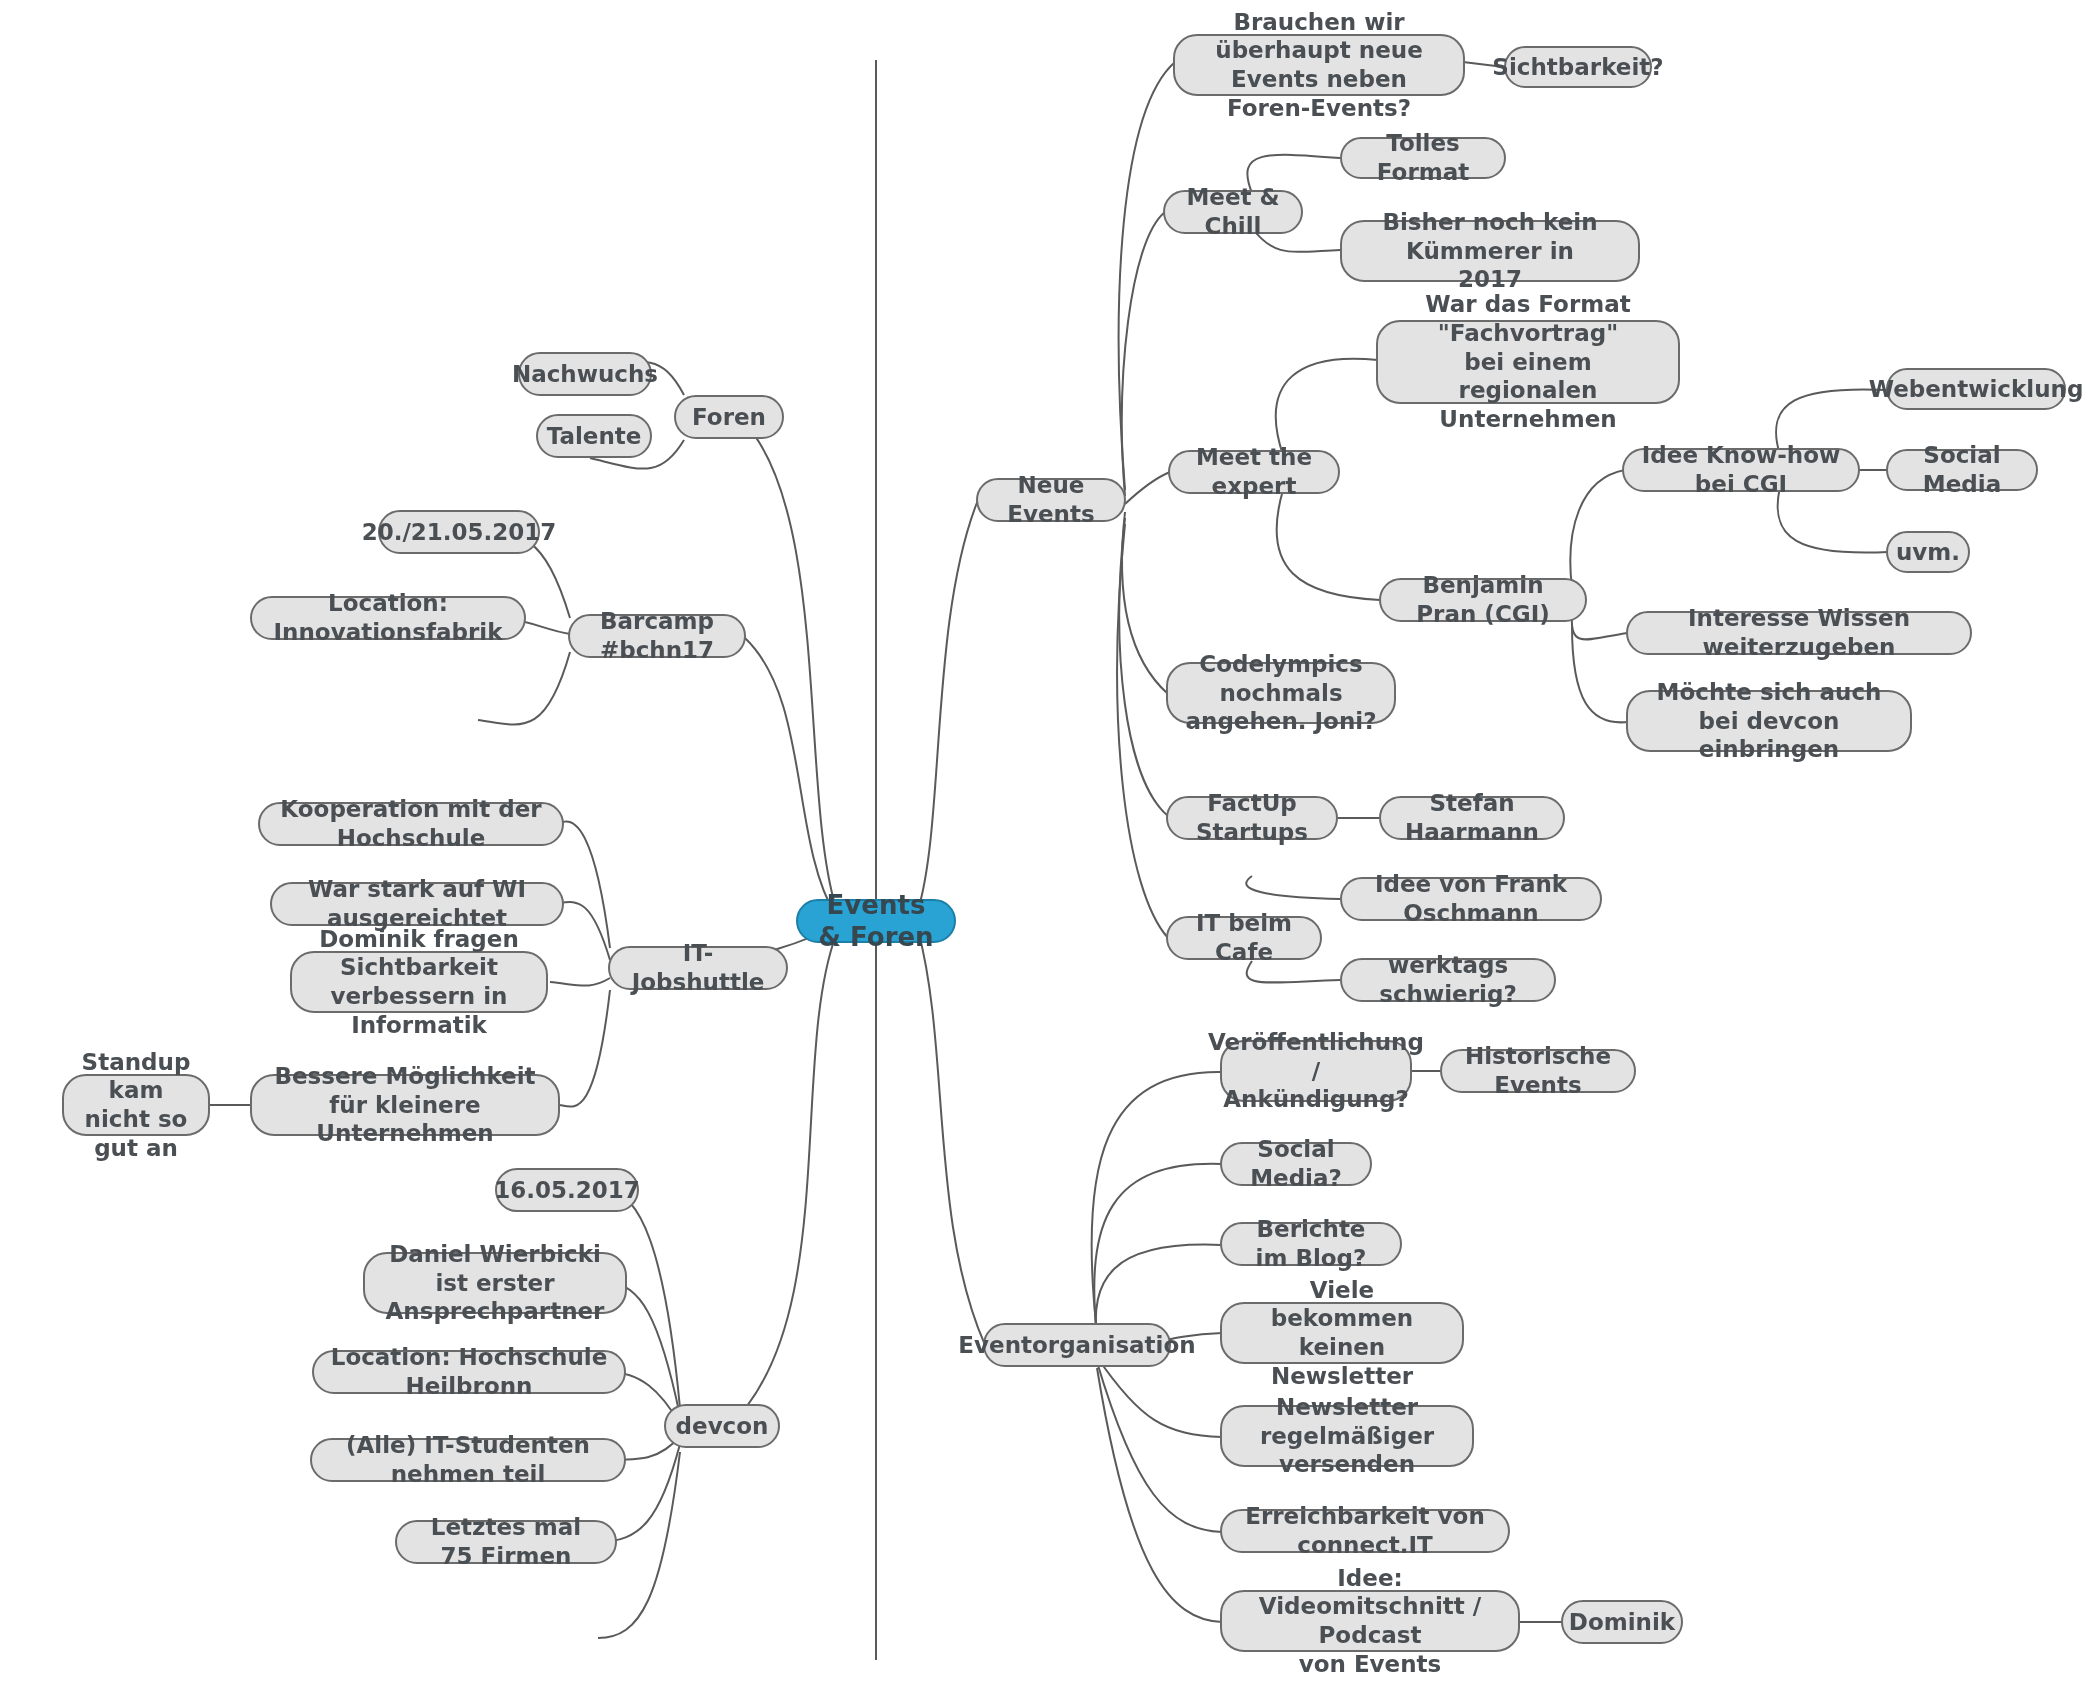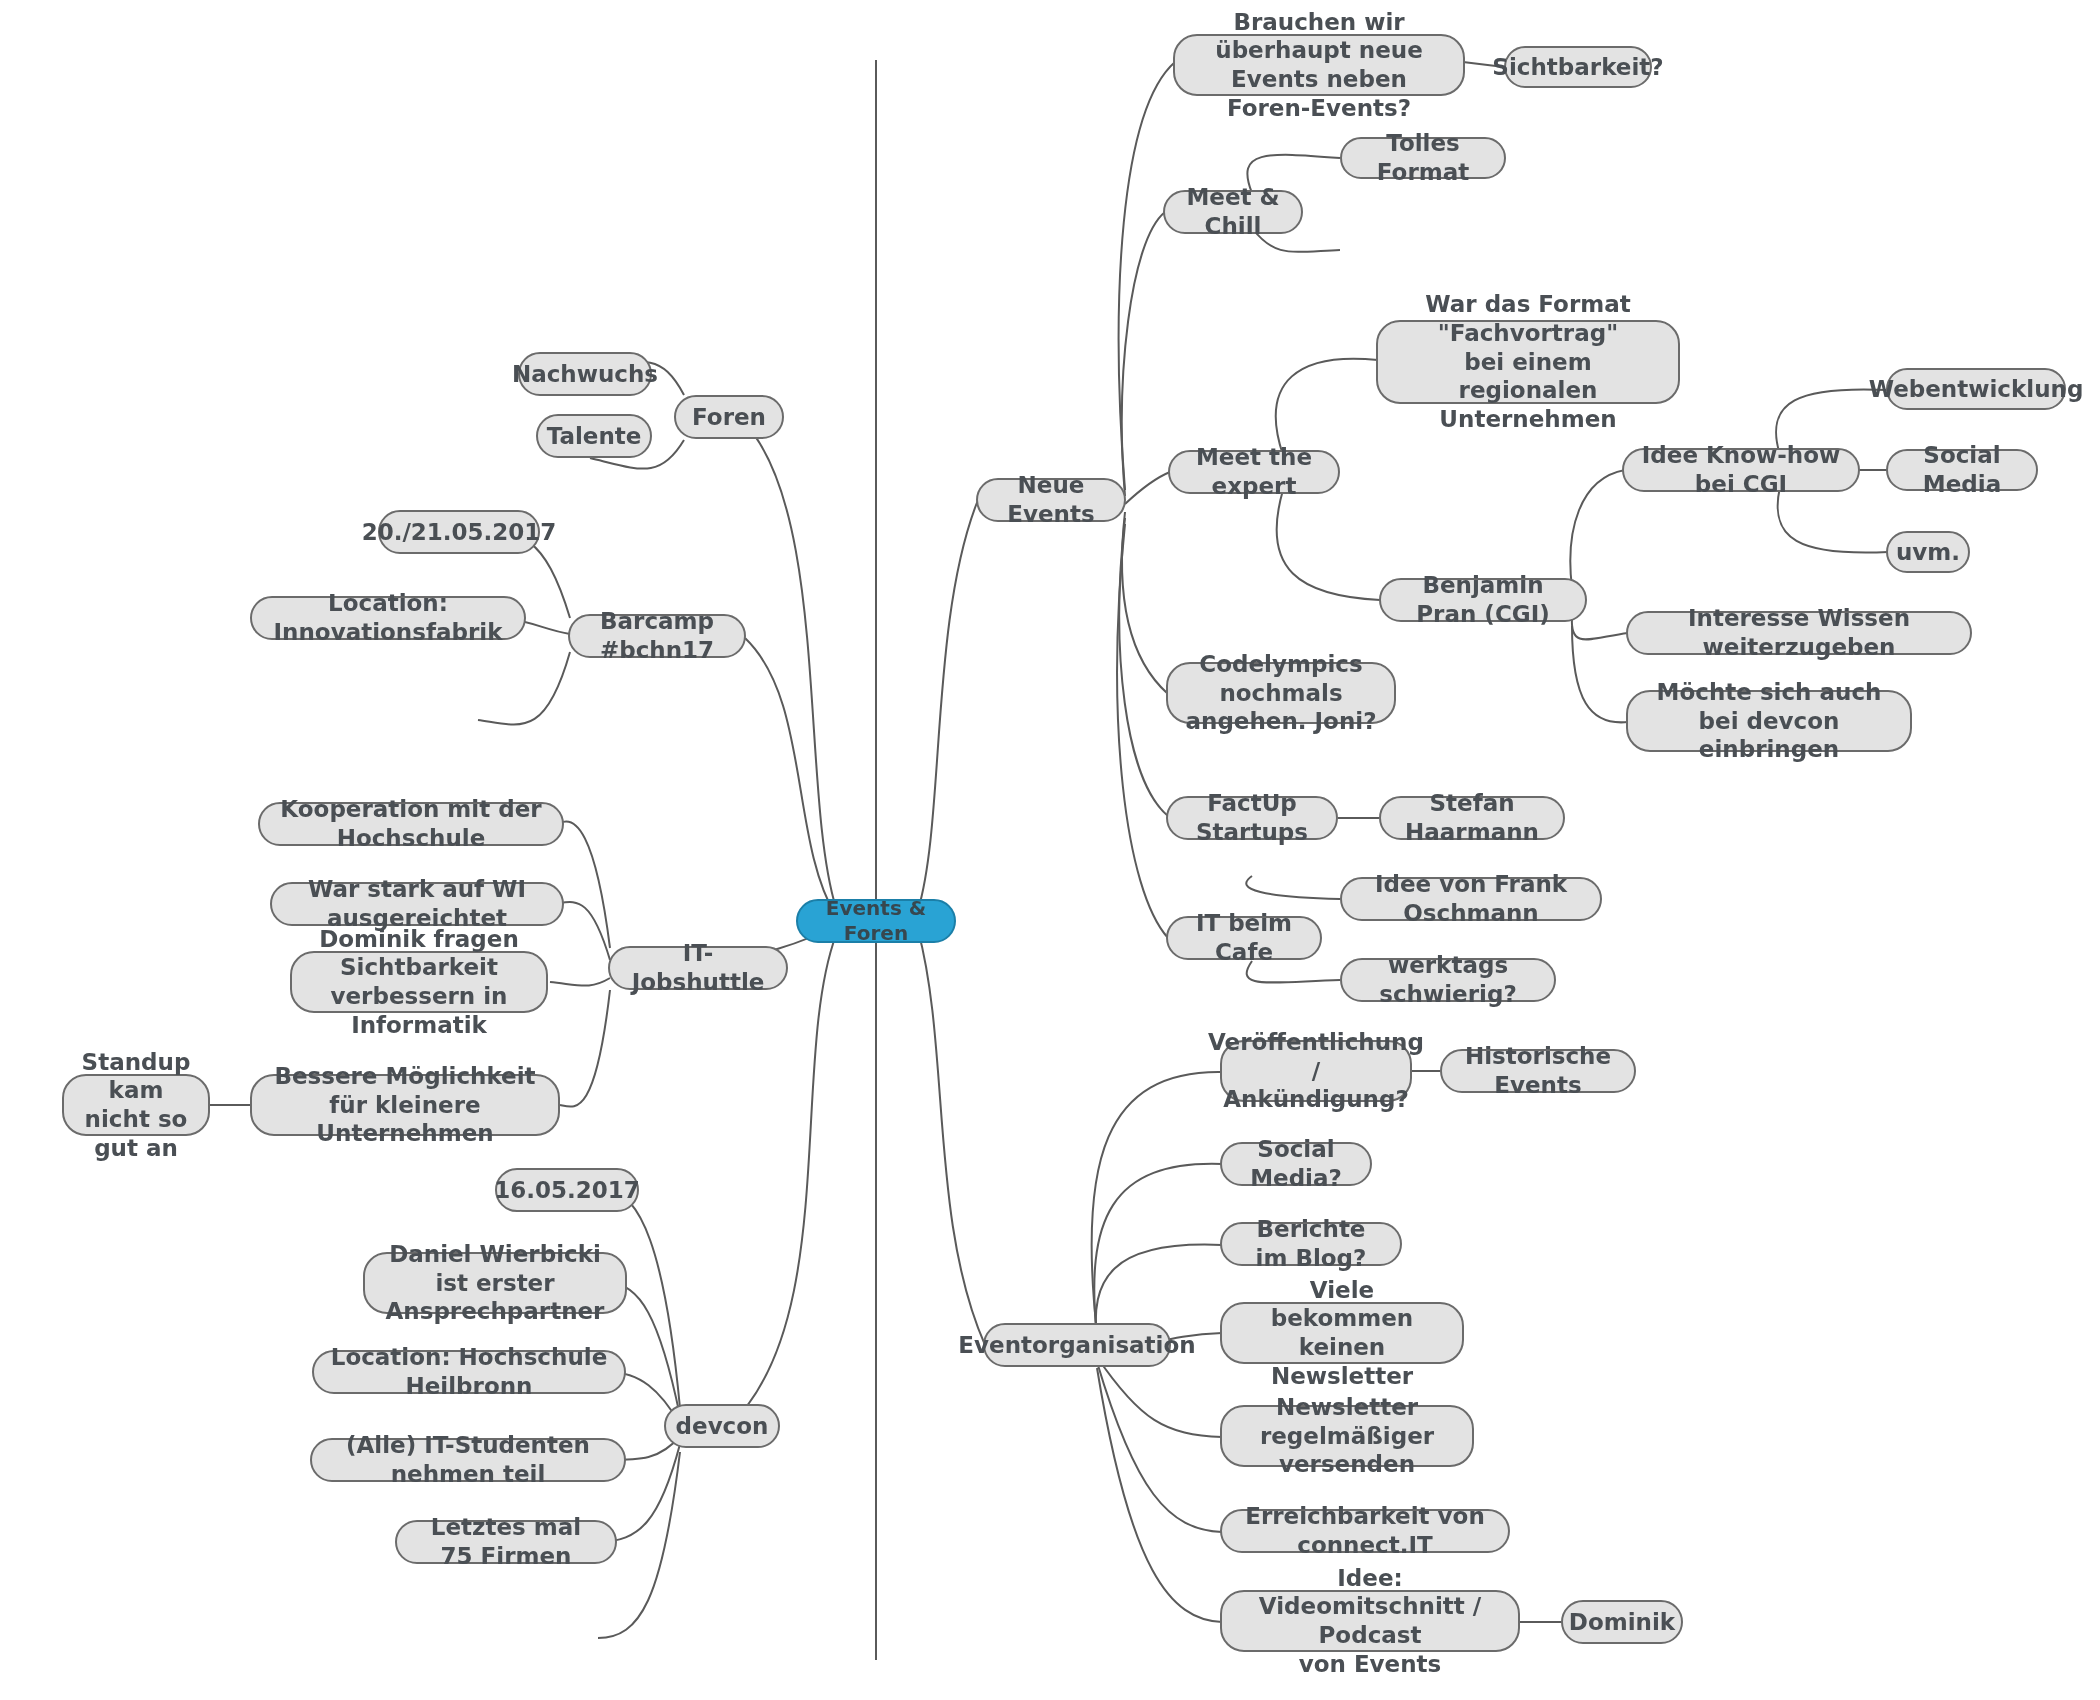--- a/index.html
+++ b/index.html
@@ -28,21 +28,21 @@
     text-align:center;
     padding:4px 16px;
     box-shadow:0 0 0 0 rgba(0,0,0,0);
     z-index:2;
   }
   .node.root{
     background:#29a3d4;
     border-color:#1b7fa8;
     color:#37474f;
     border-radius:22px;
-    font-size:20px;
+    font-size:26px;
     z-index:3;
   }
   .node .lbl{display:block;white-space:pre-line;}
 </style>
 </head>
 <body>
 
 <div id="canvas">
 
   <svg id="links" viewBox="0 0 2100 1700" xmlns="http://www.w3.org/2000/svg">
@@ -140,20 +140,24 @@
   <div class="node" style="left:1504px;top:46px;width:148px;height:42px;">
     <span class="lbl">Sichtbarkeit?</span>
   </div>
 
   <div class="node" style="left:1163px;top:190px;width:140px;height:44px;">
     <span class="lbl">Meet &amp; Chill</span>
   </div>
   <div class="node" style="left:1340px;top:137px;width:166px;height:42px;">
     <span class="lbl">Tolles Format</span>
   </div>
+  <div class="node" style="left:1340px;top:220px;width:300px;height:62px;">
+    <span class="lbl">Bisher noch kein Kümmerer in
+2017</span>
+  </div>
 
   <div class="node" style="left:1168px;top:450px;width:172px;height:44px;">
     <span class="lbl">Meet the expert</span>
   </div>
   <div class="node" style="left:1376px;top:320px;width:304px;height:84px;">
     <span class="lbl">War das Format "Fachvortrag"
 bei einem regionalen
 Unternehmen</span>
   </div>
 

